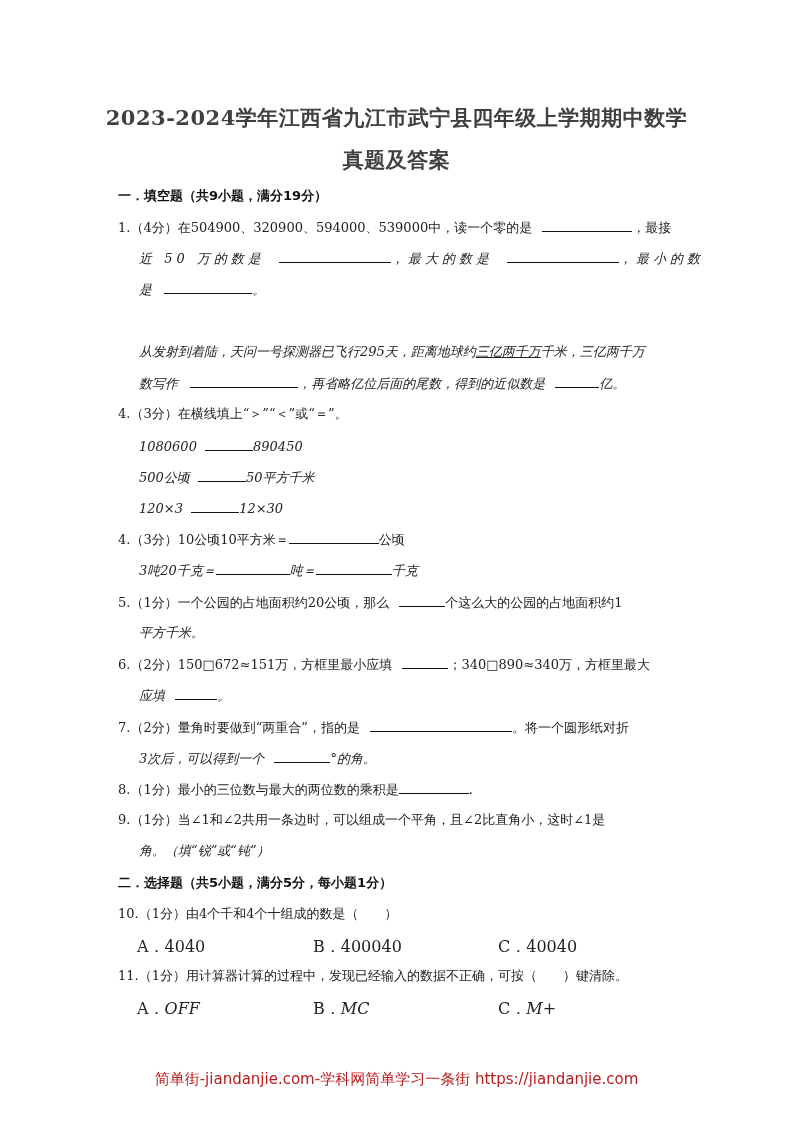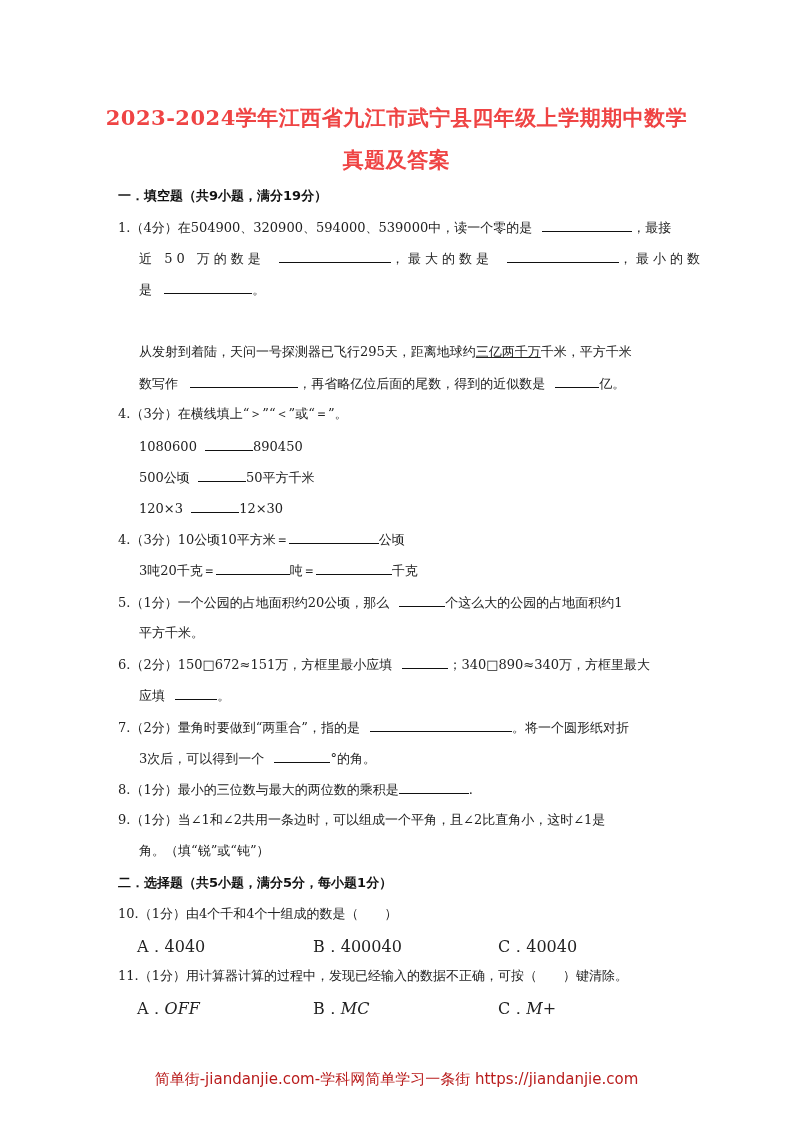--- a/index.html
+++ b/index.html
@@ -1,26 +1,26 @@
 <!DOCTYPE html>
 <html><head>
 <meta charset="utf-8">
 <style>
   html, body { margin: 0; padding: 0; background: #ffffff; }
   body { width: 793px; height: 1122px; position: relative; overflow: hidden;
          font-family: "DejaVu Serif", "Liberation Serif", serif; color: #1a1a1a; }
   .page { position: absolute; left: 0; top: 0; width: 793px; height: 1122px; }
   .title { position: absolute; left: 0; width: 793px; text-align: center;
-           font-family: "DejaVu Serif", serif; font-weight: bold; font-size: 21px; color: #ef4444; letter-spacing: 0.5px; }
+           font-family: "DejaVu Serif", serif; font-weight: bold; font-size: 21px; color: #404040; letter-spacing: 0.5px; }
   .t1 { top: 104px; }
   .t2 { top: 146px; }
   .section { position: absolute; left: 118px; font-weight: bold; font-size: 13px; color: #111;
              font-family: "DejaVu Sans", sans-serif; }
   .line { position: absolute; left: 118px; font-size: 13px; white-space: nowrap; color: #222; line-height: 16px; }
-  .ind { left: 139px; }
+  .ind { left: 139px; font-style: italic; }
   .blank { display: inline-block; border-bottom: 1px solid #111; height: 12px; vertical-align: baseline; }
   .u { text-decoration: underline; text-align: right; }
   .opt { position: absolute; font-size: 16px; white-space: nowrap; color: #222; }
   .it { font-style: italic; }
   .footer { position: absolute; top: 1070px; left: 0; width: 793px; text-align: center;
             font-family: "DejaVu Sans", sans-serif; font-size: 15px; color: #b91c1c; }
   .sp { letter-spacing: 4px; }
 </style>
 </head>
 <body>
@@ -40,21 +40,21 @@
     <span>近 50 万的数是</span>
     <span class="blank" style="width:112px;margin-left:6px"></span><span>，最大的数是</span>
     <span class="blank" style="width:112px;margin-left:6px"></span><span>，最小的数</span>
   </div>
   <div class="line ind" style="top:281px">
     <span>是</span>
     <span class="blank" style="width:88px;margin-left:8px"></span><span>。</span>
   </div>
 
   <div class="line ind" style="top:344px">
-    <span>从发射到着陆，天问一号探测器已飞行295天，距离地球约</span><span class="u">三亿两千万</span><span>千米，平方千米</span>
+    <span>从发射到着陆，天问一号探测器已飞行295天，距离地球约</span><span class="u">三亿两千万</span><span>千米，三亿两千万</span>
   </div>
   <div class="line ind" style="top:375px">
     <span>数写作</span>
     <span class="blank" style="width:108px;margin-left:8px"></span><span>，再省略亿位后面的尾数，得到的近似数是</span>
     <span class="blank" style="width:44px;margin-left:6px"></span><span>亿。</span>
   </div>
 
   <div class="line" style="top:406px">4.（3分）在横线填上“＞”“＜”或“＝”。</div>
   <div class="line ind" style="top:438px">
     <span>1080600</span>

